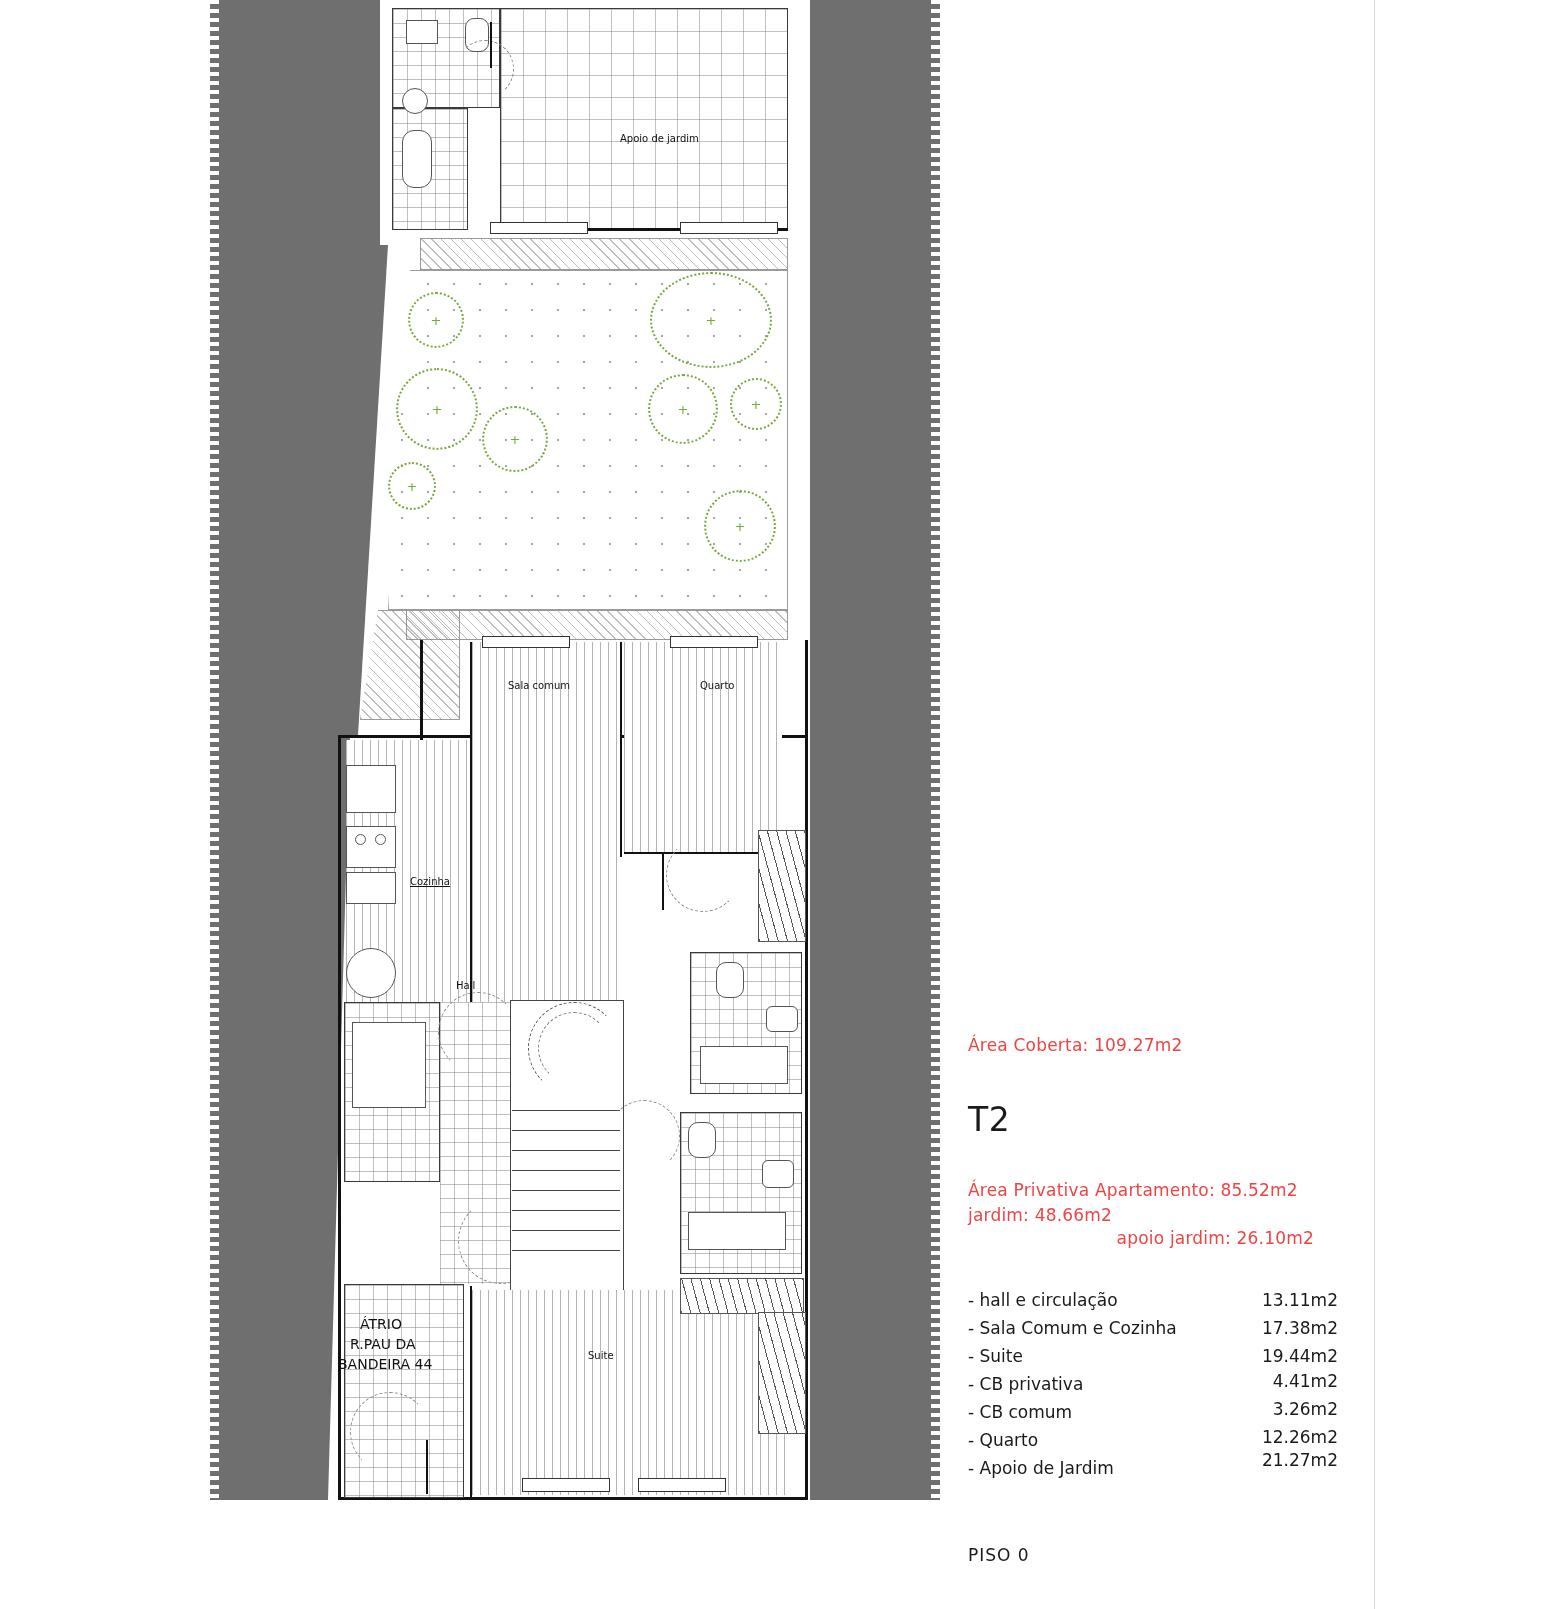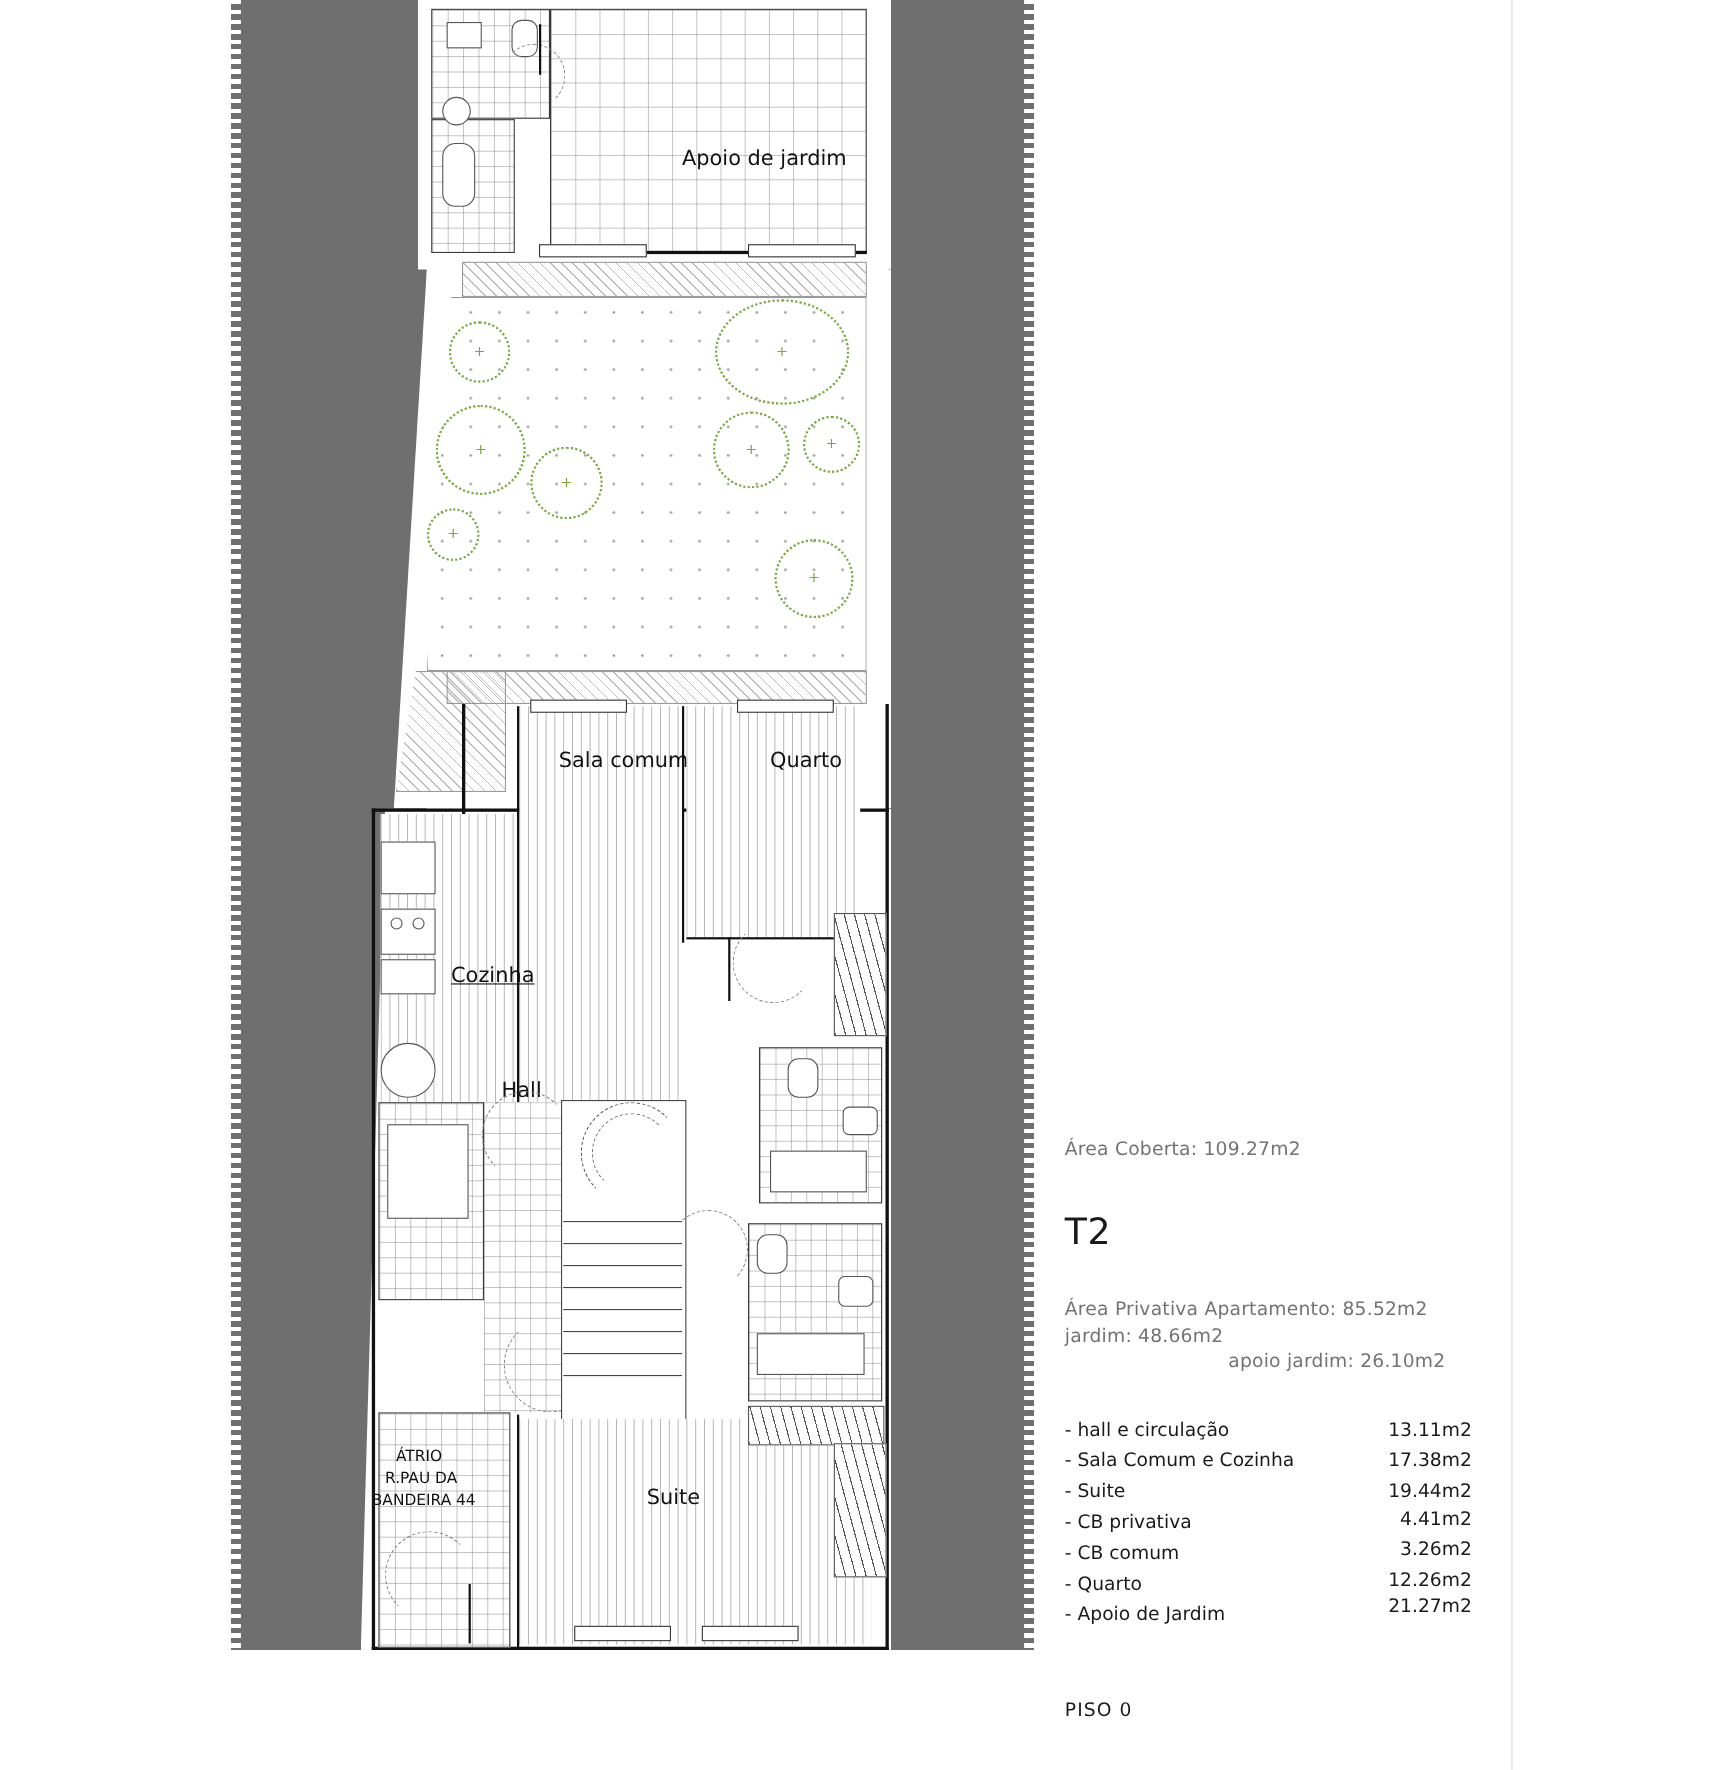--- a/index.html
+++ b/index.html
@@ -70,21 +70,21 @@
   
   .lot {
     position: absolute;
     background: #ffffff;
   }
 
   
   .wall   { position: absolute; background: #111; }
   .thin   { position: absolute; background: #555; }
   .room   { position: absolute; background: #ffffff; border: 1px solid #3a3a3a; box-sizing: border-box; }
-  .label  { position: absolute; font-size: 19px; color: #111; white-space: nowrap; }
+  .label  { position: absolute; font-size: 10px; color: #111; white-space: nowrap; }
   .label-sm { font-size: 14px; }
 
   
   .tile-grid {
     background-image:
       linear-gradient(to right, rgba(120,120,120,.45) 1px, transparent 1px),
       linear-gradient(to bottom, rgba(120,120,120,.45) 1px, transparent 1px);
     background-size: 22px 22px;
   }
   .tile-grid-sm {
@@ -140,21 +140,21 @@
   .info {
     position: absolute;
     left: 968px;
     top: 0px;
     width: 400px;
     height: 1609px;
   }
   .info-line {
     position: absolute;
     font-size: 17px;
-    color: #737373;
+    color: #ef4444;
     white-space: nowrap;
     letter-spacing: .2px;
   }
   .info-title {
     position: absolute;
     font-size: 33px;
     color: #1a1a1a;
     letter-spacing: .5px;
   }
   .areas {

